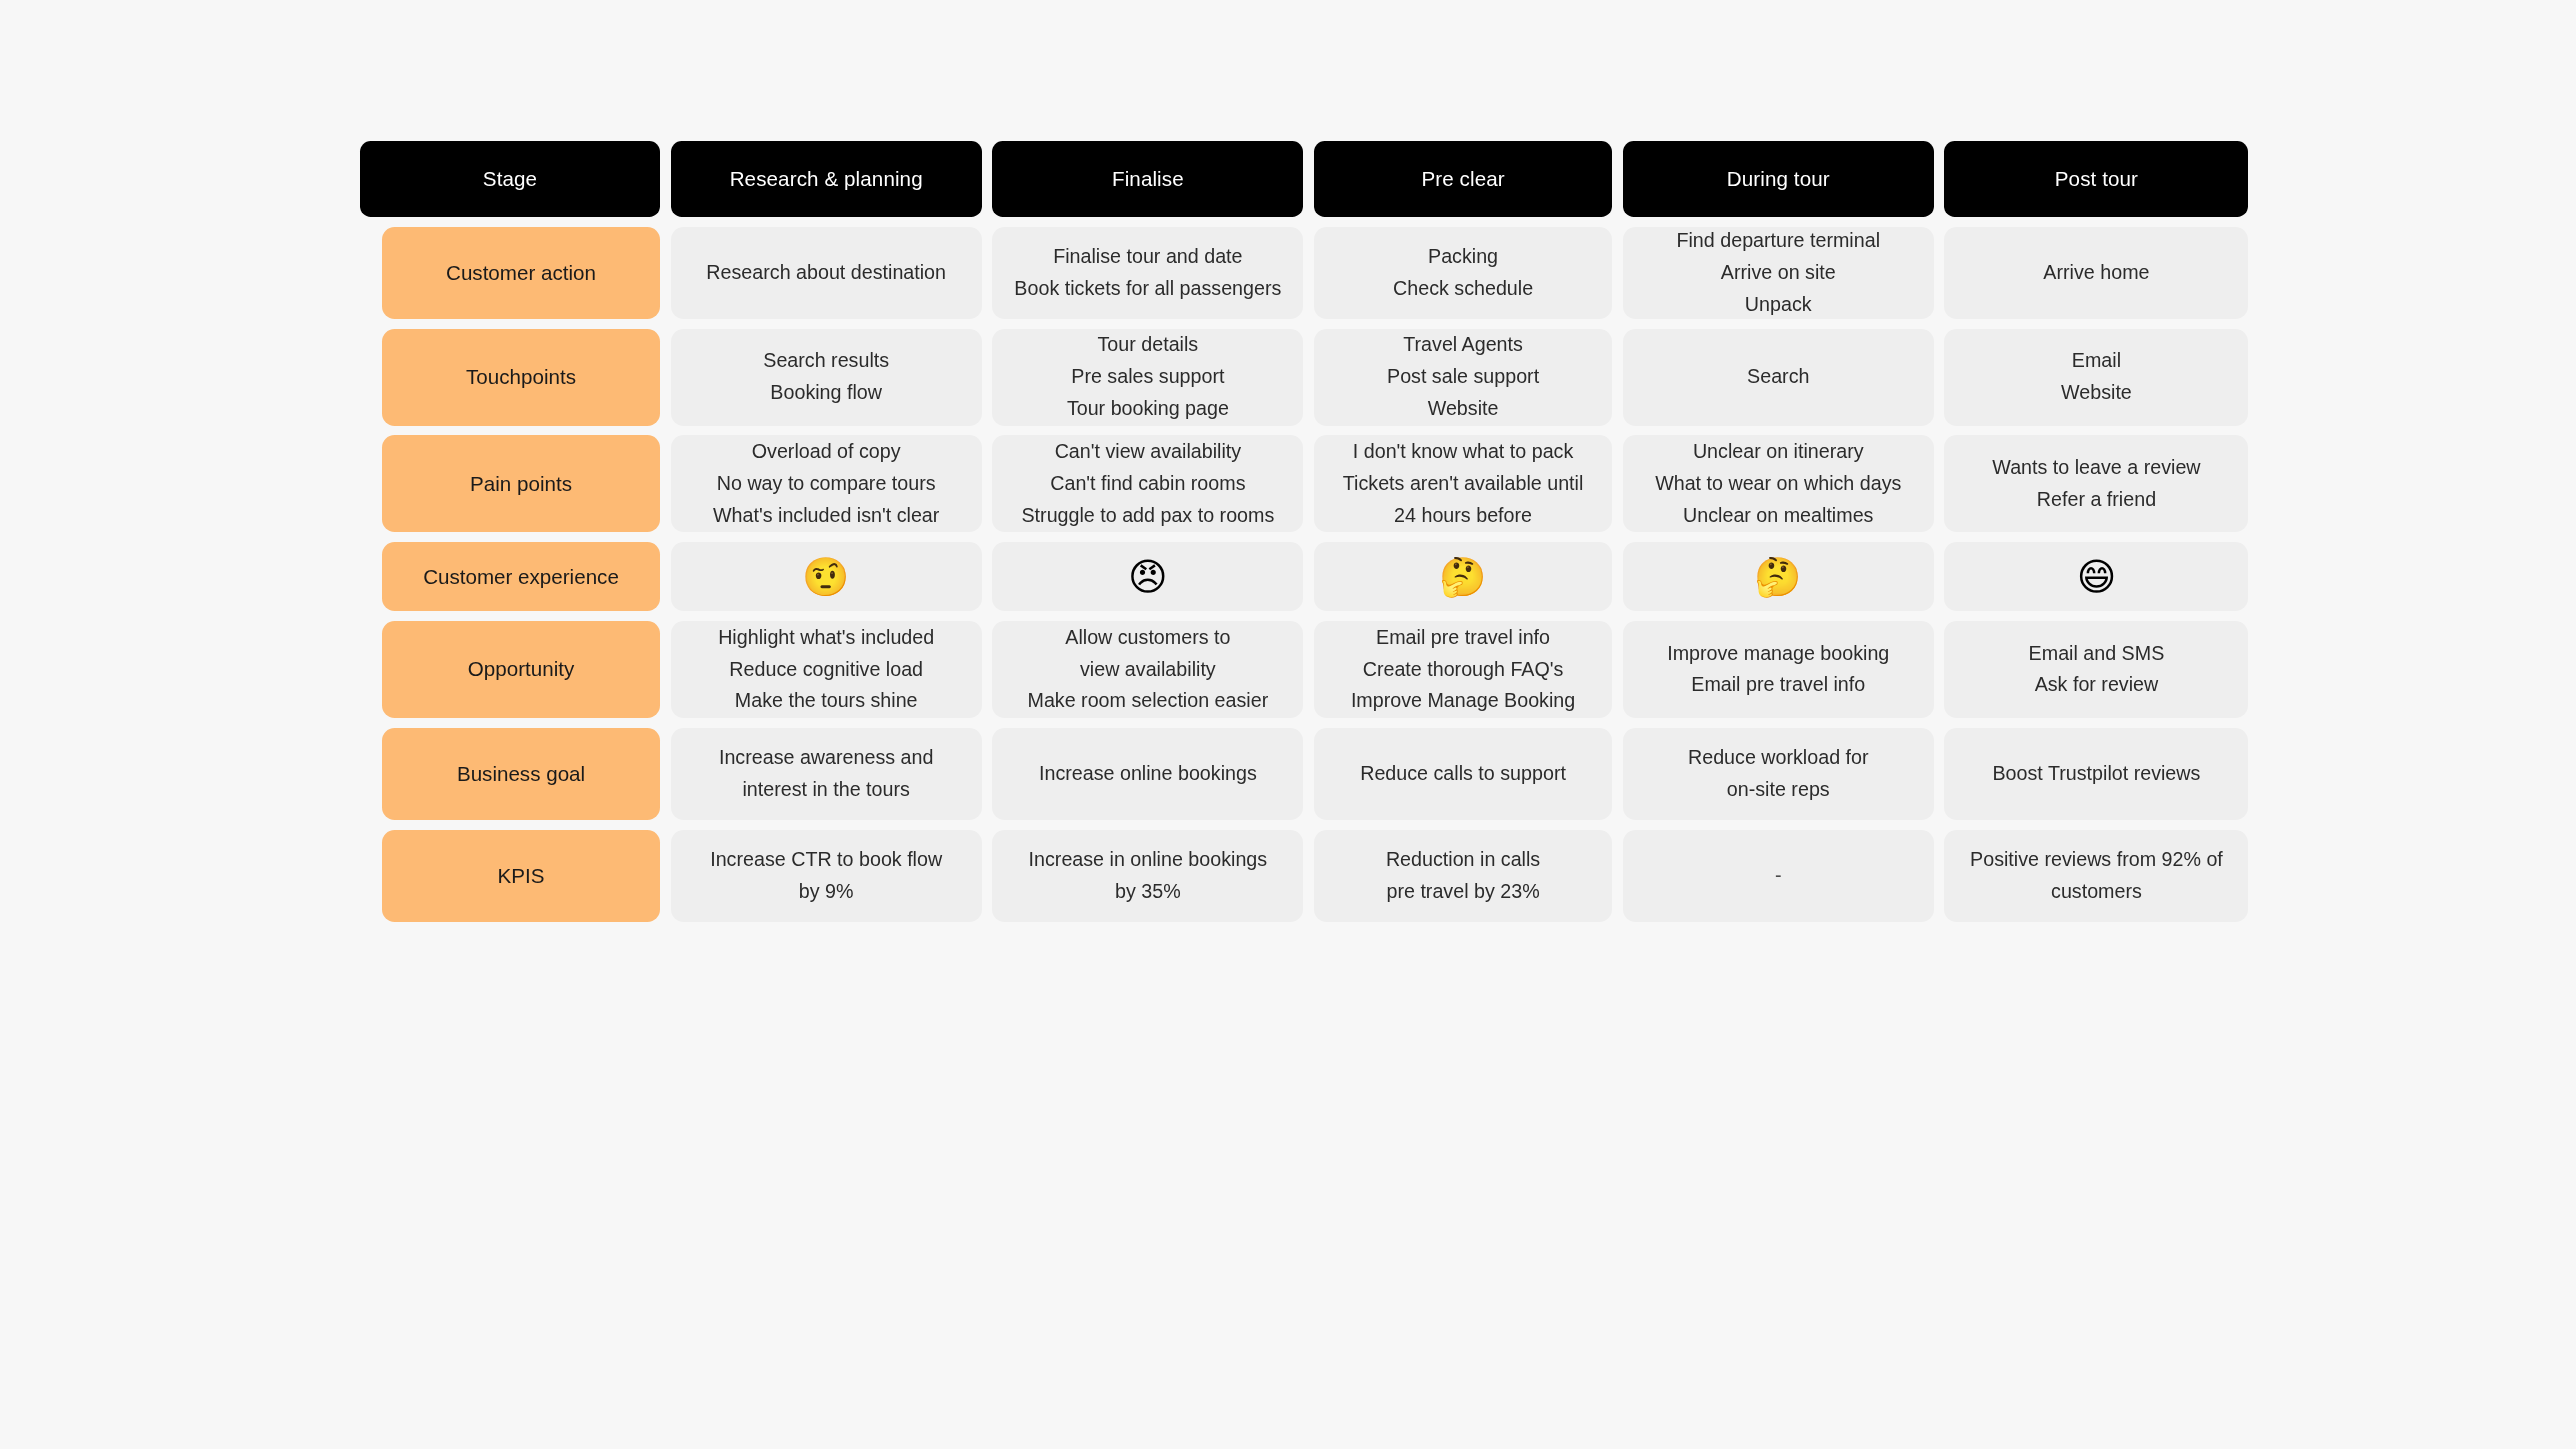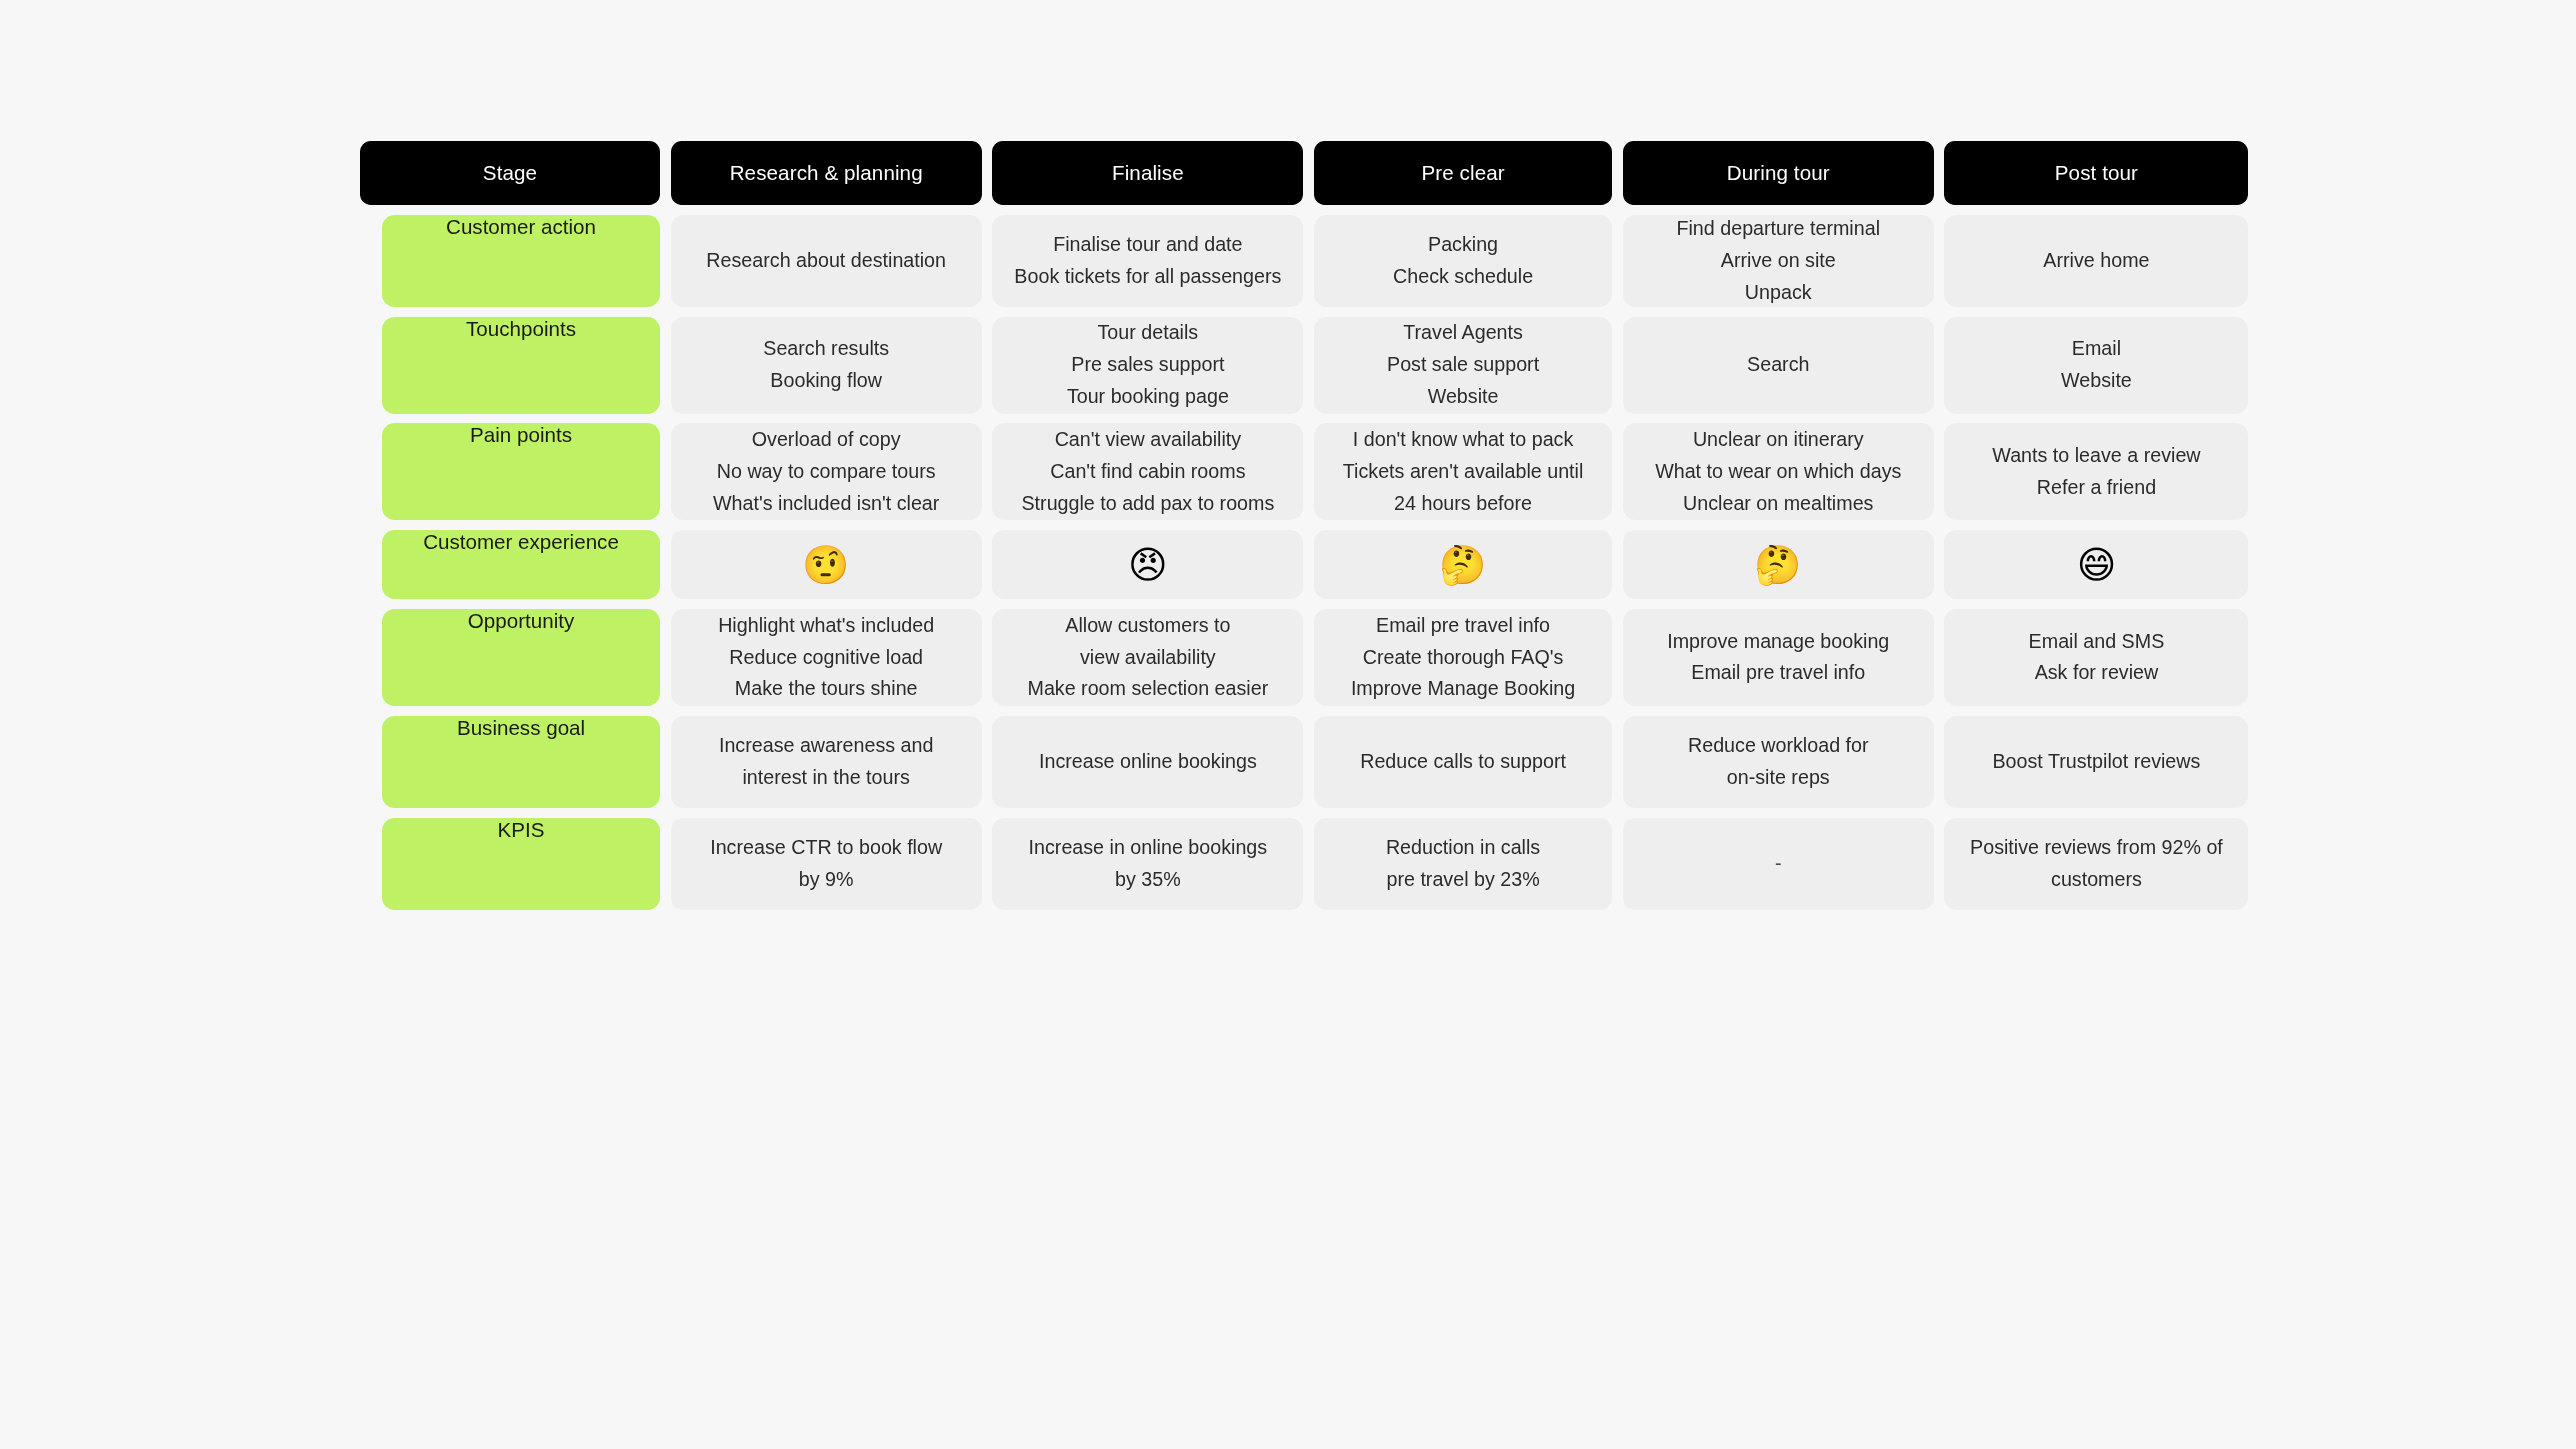--- a/index.html
+++ b/index.html
@@ -25,37 +25,37 @@
     grid-template-columns: 300px 311px 311px 298px 311px 304px;
     column-gap: 10.7px;
     margin-bottom: 9.8px;
   }
 
   
   .jm-head-cell {
     background: #000000;
     color: #ffffff;
     border-radius: 10.7px;
-    height: 64px;
+    height: 76px;
     display: flex;
     align-items: center;
     justify-content: center;
     font-size: 20.6px;
     letter-spacing: 0.1px;
     text-align: center;
     padding: 0 9px;
     box-sizing: border-box;
   }
 
   
   .jm-label-cell {
-    background: #bef264;
+    background: #fdba74;
     border-radius: 12.5px;
     display: flex;
-    align-items: flex-start;
+    align-items: center;
     justify-content: center;
     text-align: center;
     color: #1a1a1a;
     font-size: 20.6px;
     padding: 0 12.5px;
     box-sizing: border-box;
     margin-left: 22px;
   }
 
   

